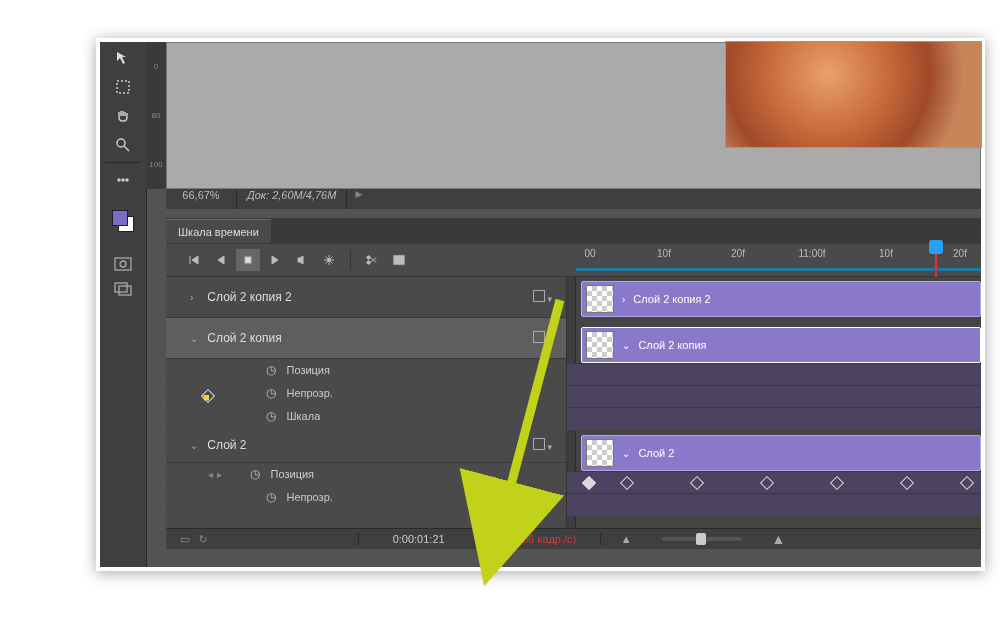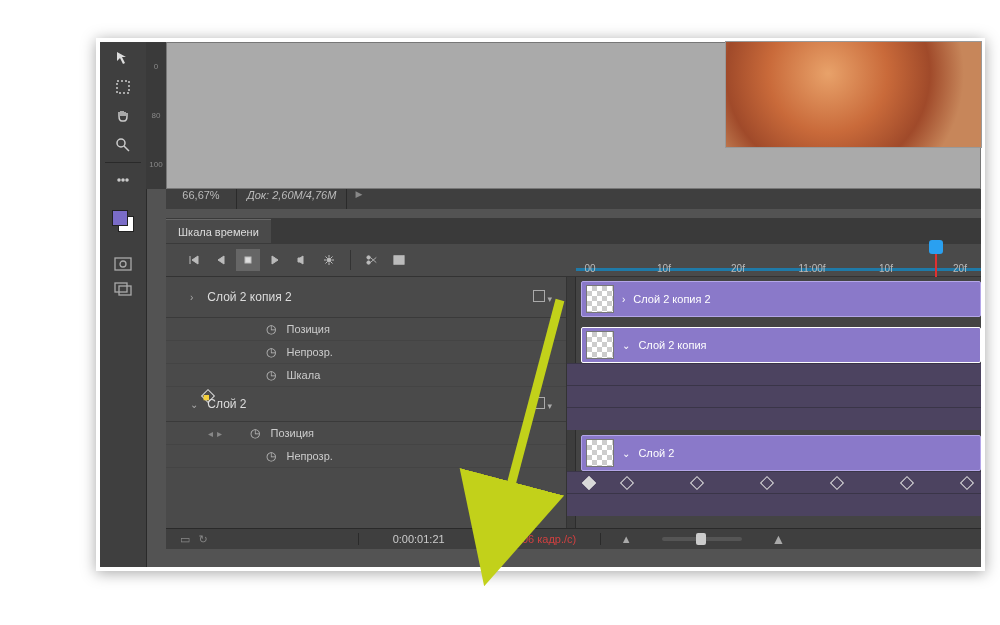--- a/index.html
+++ b/index.html
@@ -41,21 +41,21 @@
   .right-col{flex:1;background:#444;position:relative;overflow:hidden;}
   .layer-row{height:40px;display:flex;align-items:center;padding-left:24px;border-bottom:1px solid #3a3a3a;font-size:12px;color:#ddd;justify-content:space-between;padding-right:14px;}
   .layer-row.sel{background:#5e5e5e;}
   .layer-row .expand{display:inline-block;width:14px;font-size:10px;color:#aaa;}
   .sub-row{height:22px;display:flex;align-items:center;padding-left:100px;border-bottom:1px solid #444;font-size:11px;color:#ccc;gap:10px;}
   .stopwatch{font-size:12px;color:#bbb;}
   .kf-controls{display:flex;gap:4px;align-items:center;margin-left:-58px;margin-right:18px;font-size:10px;color:#888;}
   .kf-controls .dia{color:#f3cf3e;}
   .film{width:10px;height:10px;border:1px solid #aaa;display:inline-block;margin-right:2px;}
   .time-ruler{position:absolute;left:400px;right:0;top:0;height:32px;display:flex;align-items:flex-start;}
-  .time-ruler .tick{position:absolute;top:4px;font-size:10px;color:#bbb;transform:translateX(-50%);margin-top:15px;}
+  .time-ruler .tick{position:absolute;top:4px;font-size:10px;color:#bbb;transform:translateX(-50%);}
   .playhead{position:absolute;top:-4px;width:14px;height:14px;background:#2aa0f0;border-radius:3px;transform:translateX(-50%);} 
   .playhead:after{content:"";position:absolute;left:50%;top:14px;width:2px;height:260px;background:#e03030;transform:translateX(-50%);} 
   .workbar{position:absolute;left:10px;right:0;top:24px;height:3px;background:#1f7aa8;}
   
   .clip{position:absolute;height:34px;background:#8a79c9;border:1px solid #b4a6e8;border-radius:2px;display:flex;align-items:center;gap:8px;padding-left:4px;color:#fff;font-size:11px;}
   .clip.sel{border:1px solid #fff;}
   .clip .th{width:26px;height:26px;background:repeating-conic-gradient(#ccc 0 25%,#fff 0 50%) 0 0/10px 10px;border:1px solid #777;}
   .clip .exp{font-size:10px;}
   .kf-track{position:absolute;left:0;right:0;height:22px;background:#4c4360;border-top:1px solid #3a3548;}
   .dia{position:absolute;width:8px;height:8px;border:1px solid #ddd;transform:translate(-50%,-50%) rotate(45deg);top:50%;}
@@ -208,20 +208,24 @@
         <span class="tick" style="left:320px">10f</span>
         <span class="tick" style="left:394px">20f</span>
         <div class="playhead" style="left:370px"></div>
       </div>
 
       <div class="tl-body">
 
         <div class="left-col">
           <div class="layer-row">
             <span><span class="expand">›</span> <span>Слой 2 копия 2</span></span>
+            <span><span class="film"></span><span style="font-size:9px;color:#aaa;">▾</span></span>
+          </div>
+          <div class="layer-row sel">
+            <span><span class="expand">⌄</span> <span>Слой 2 копия</span></span>
             <span><span class="film"></span><span style="font-size:9px;color:#aaa;">▾</span></span>
           </div>
           <div class="sub-row">
               <span class="stopwatch">◷</span>
               <span>Позиция</span>
             </div>
           <div class="sub-row">
               <span class="stopwatch">◷</span>
               <span>Непрозр.</span>
             </div>

